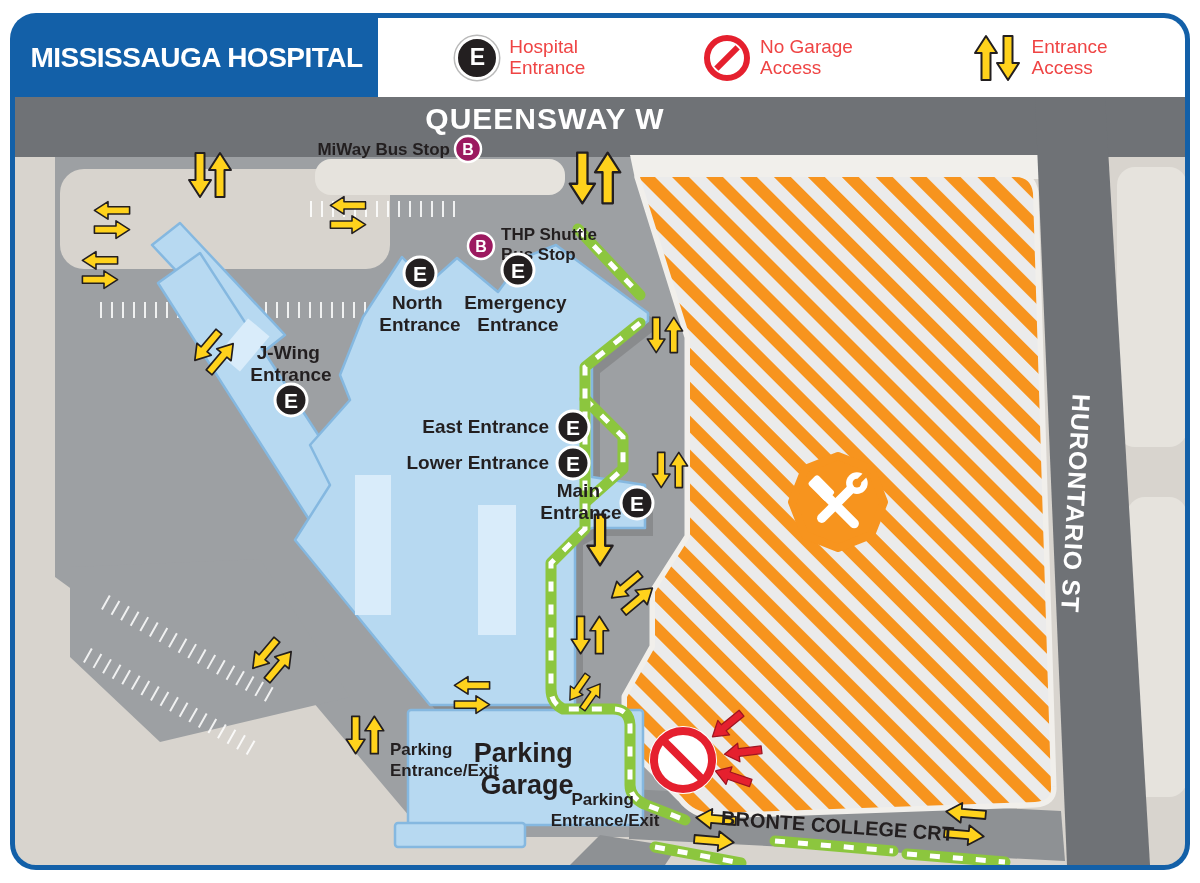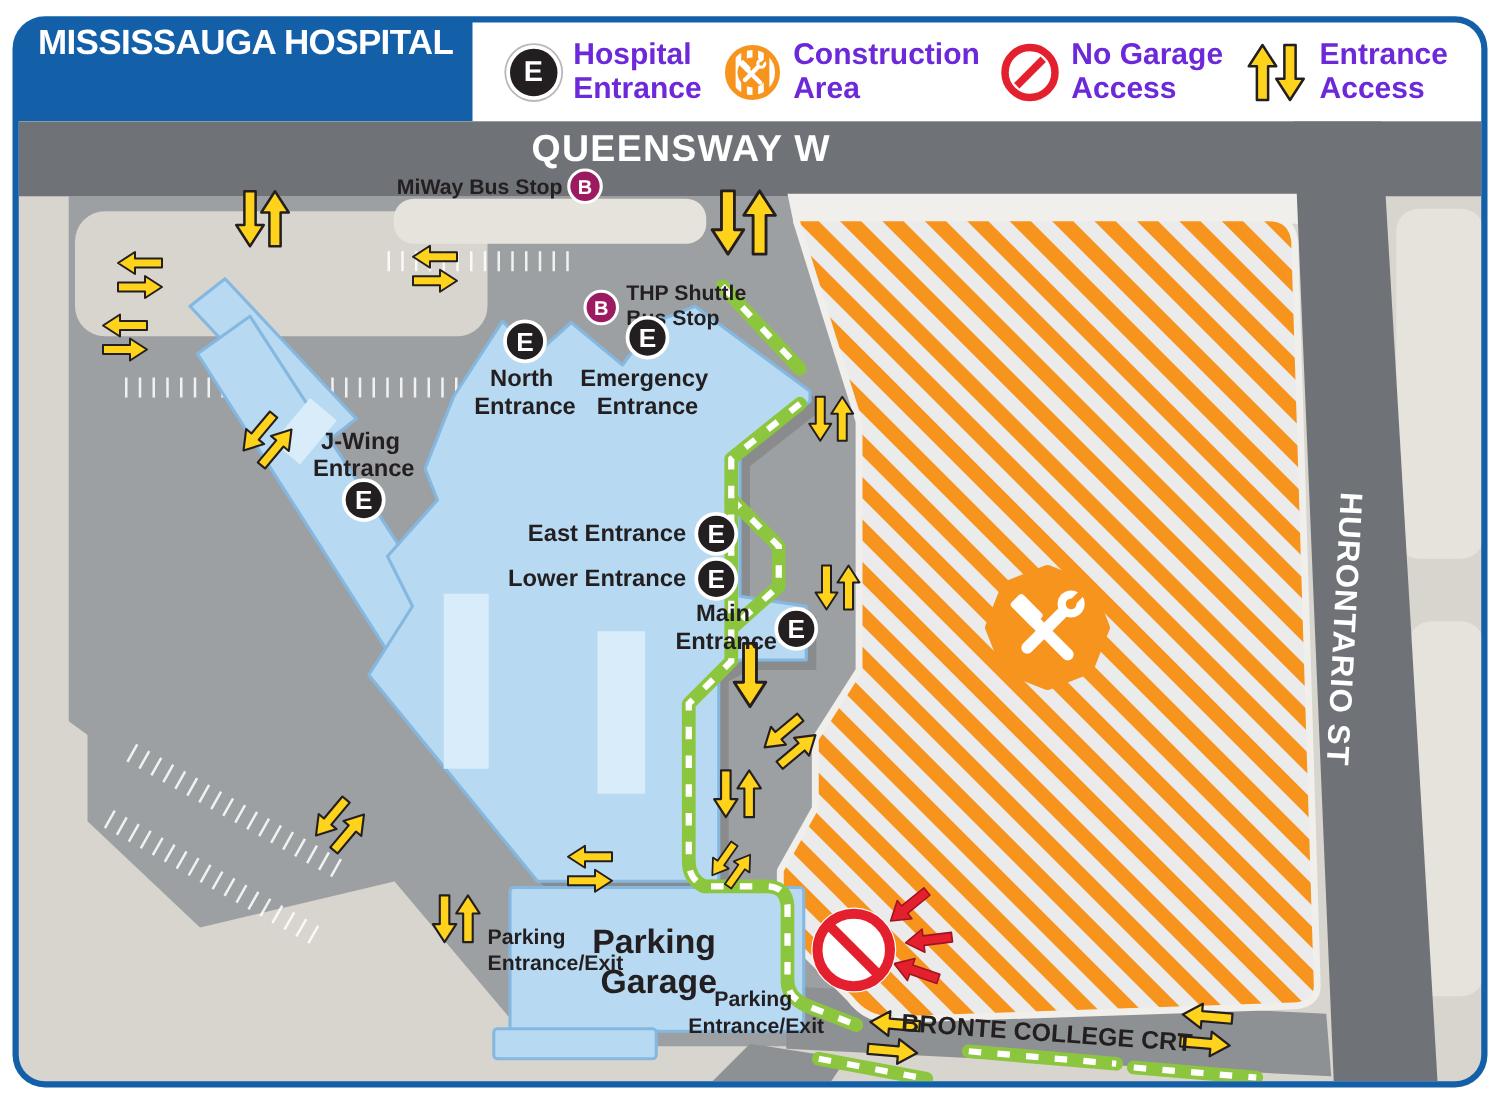--- a/index.html
+++ b/index.html
@@ -1,26 +1,26 @@
 <!DOCTYPE html>
 <html><head>
 <meta charset="utf-8">
 <style>
   html,body{margin:0;padding:0;background:#fff;width:1200px;height:883px;overflow:hidden;
     font-family:"Liberation Sans",sans-serif;}
   .frame{position:absolute;left:10px;top:13px;width:1180px;height:857px;background:#1360a8;
     border-radius:26px;}
   .title-box{position:absolute;left:5px;top:5px;width:363px;height:79px;display:flex;
-    align-items:flex-start;justify-content:center;}
+    align-items:center;justify-content:center;}
   .title-box h1{margin:0;color:#fff;font-size:28px;font-weight:bold;letter-spacing:-.5px;white-space:nowrap;}
   .legend-box{position:absolute;left:368px;top:5px;right:5px;height:79px;background:#fff;
     border-radius:0 21px 0 0;display:flex;align-items:center;justify-content:space-around;
     padding:0 18px;}
   .li{display:flex;align-items:center;gap:10px;}
-  .li .txt{font-size:24px;font-weight:bold;color:#6d28d9;line-height:1.1;}
+  .li .txt{font-size:19px;font-weight:normal;color:#ef4444;line-height:1.1;}
   .ic-e{width:38px;height:38px;border-radius:50%;background:#231f20;border:3px solid #fff;
     box-shadow:0 0 0 1.5px #b9b9b9;color:#fff;font-weight:bold;font-size:23px;display:flex;
     align-items:center;justify-content:center;}
   .ic-na{width:34px;height:34px;border:6px solid #e5202e;border-radius:50%;position:relative;background:#fff;}
   .ic-na::after{content:'';position:absolute;width:6px;height:30px;left:14px;top:2px;
     background:#e5202e;transform:rotate(45deg);}
   .ic-walk{width:19px;height:46px;background:#8cc63e;border-radius:9px;position:relative;}
   .ic-walk::after{content:'';position:absolute;left:4px;top:16px;width:11px;height:14px;background:#fff;}
   .map{position:absolute;left:5px;right:5px;top:84px;bottom:5px;border-radius:0 0 21px 21px;
     overflow:hidden;background:#d8d4ce;}
@@ -67,31 +67,20 @@
 
   <div class="legend-box">
     <div class="li">
       <div class="ic-e">E</div>
       <div class="txt">
         <div>Hospital</div>
         <div>Entrance</div>
       </div>
     </div>
     <div class="li">
-      <svg width="46" height="46" viewBox="-23 -23 46 46">
-        <circle r="20" fill="url(#legendStripes)" stroke="#f7941e" stroke-width="4"></circle>
-        <circle r="12" fill="#f7941e"></circle>
-        <use href="#tools" transform="scale(0.5)"></use>
-      </svg>
-      <div class="txt">
-        <div>Construction</div>
-        <div>Area</div>
-      </div>
-    </div>
-    <div class="li">
       <div class="ic-na"></div>
       <div class="txt">
         <div>No Garage</div>
         <div>Access</div>
       </div>
     </div>
     <div class="li">
       <svg width="50" height="50" viewBox="-25 -25 50 50" class="arrowpair">
         <use href="#arrow-up" transform="translate(-11,0)"></use>
         <use href="#arrow-up" transform="translate(11,0) rotate(180)"></use>

